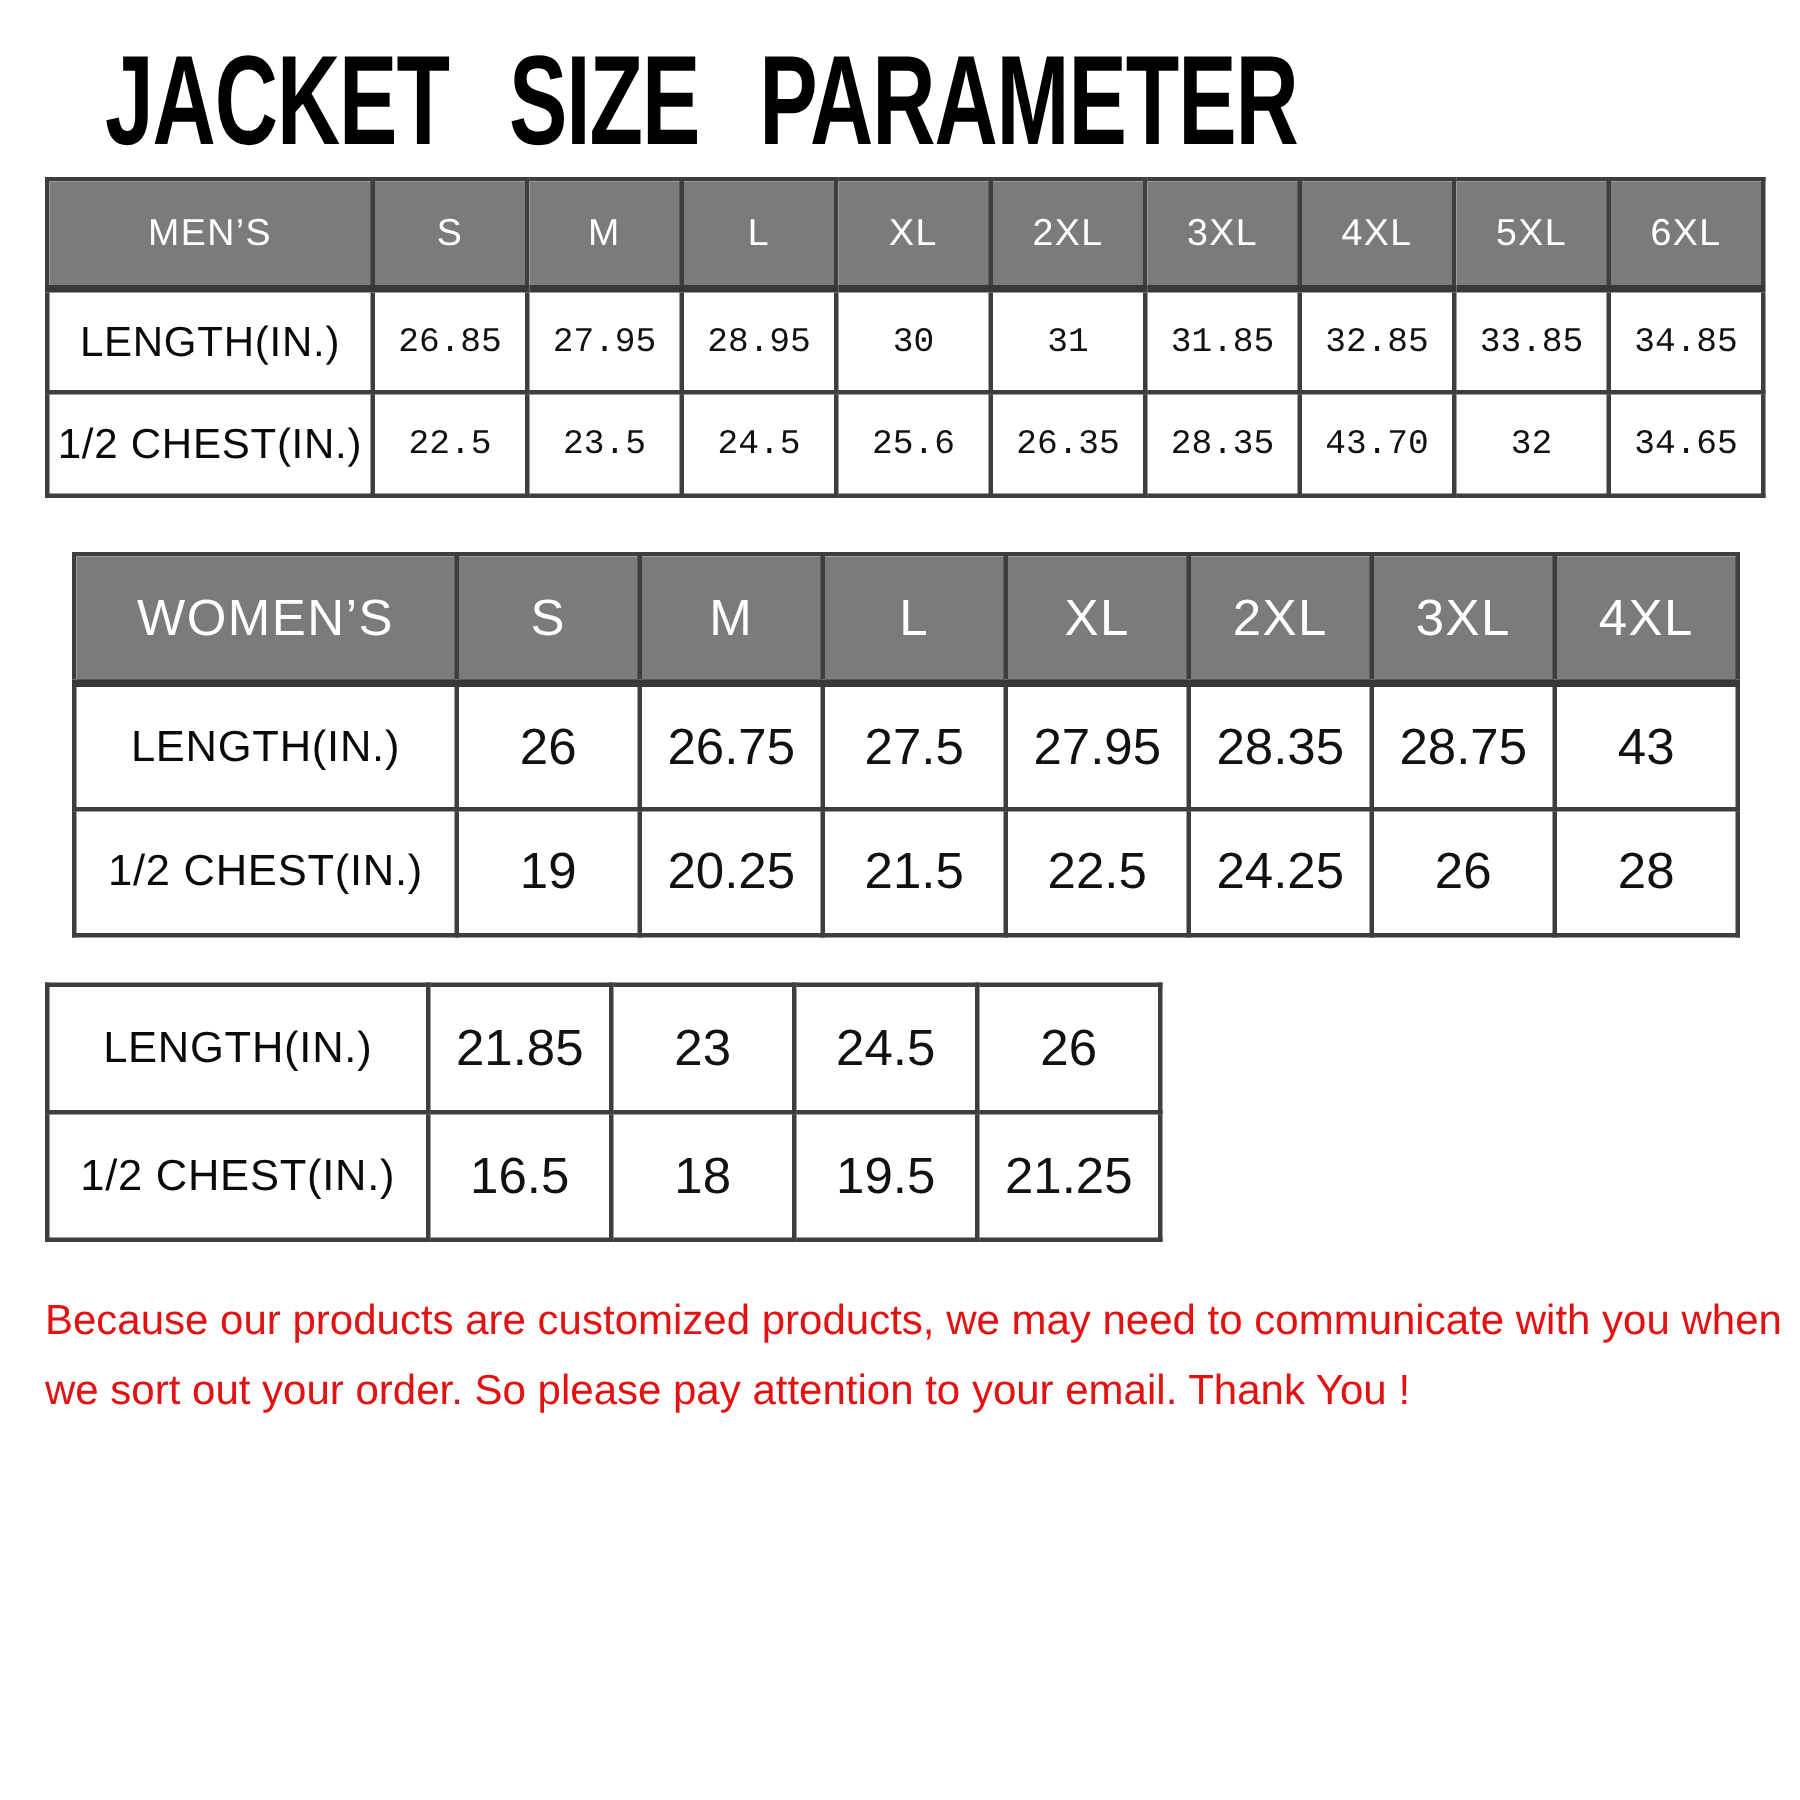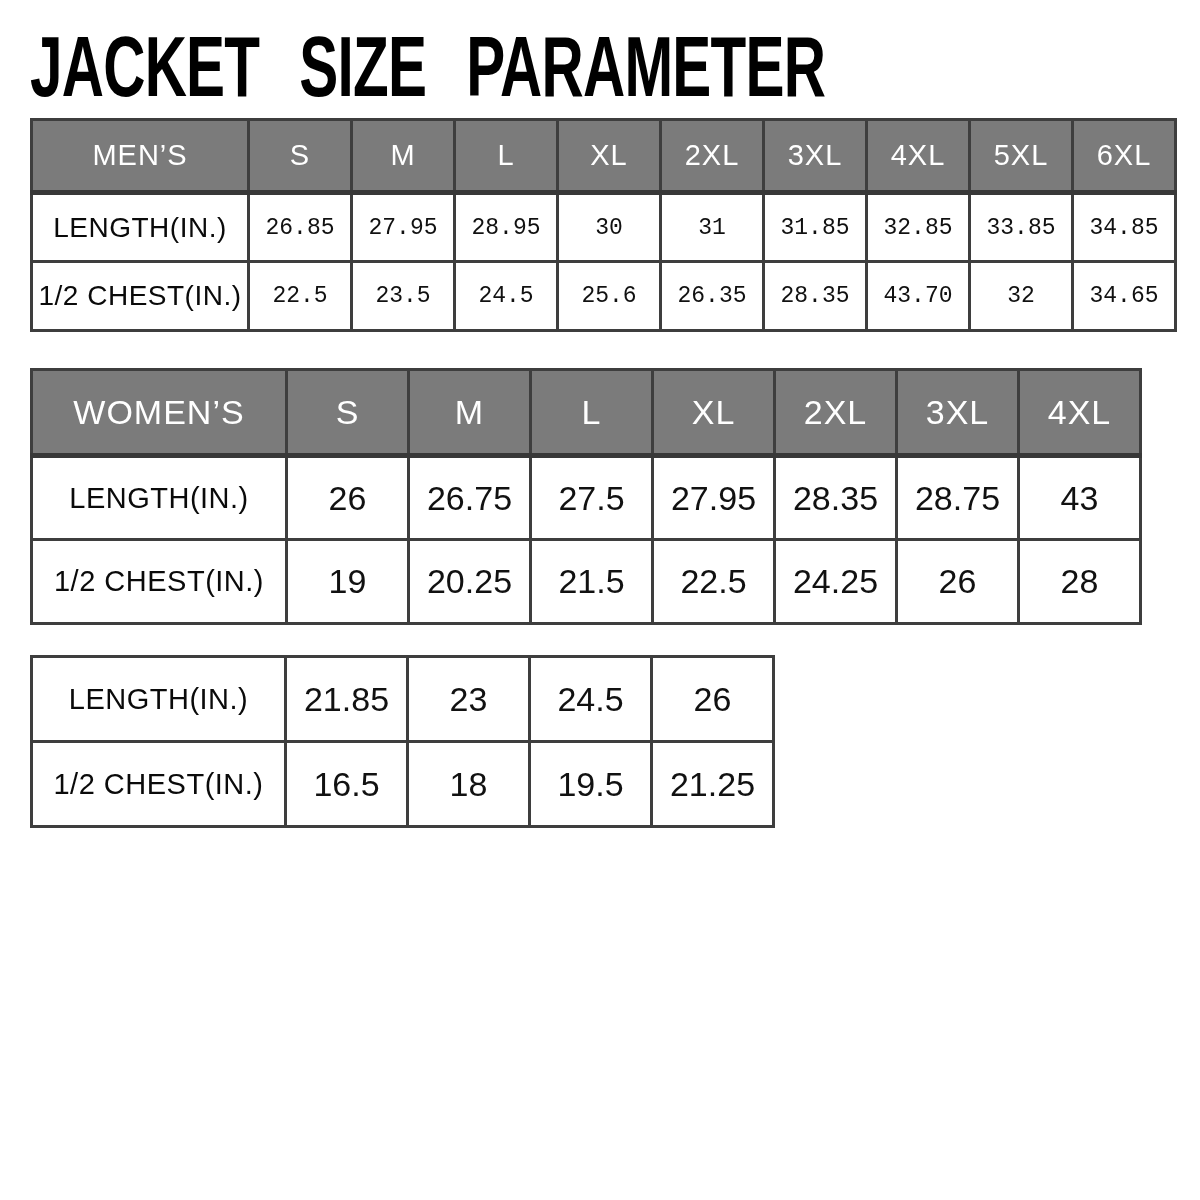--- a/index.html
+++ b/index.html
@@ -4,21 +4,21 @@
 <style>
   html,body{margin:0;padding:0;background:#ffffff;}
   body{
     width:1200px;height:1200px;overflow:hidden;
     font-family:"Liberation Sans", sans-serif;
     color:#000;
   }
   .container{padding:22px 0 0 30px;width:1170px;}
 
   
-  .title-wrap{height:80px;margin:4px 0 0 0;}
+  .title-wrap{height:80px;margin:4px 0 0 0;text-align:center;}
   .title{
     display:inline-block;
     font-size:80px;font-weight:700;line-height:80px;
     letter-spacing:-1px;word-spacing:0.42em;white-space:nowrap;
     transform:scale(0.73,1.06);transform-origin:0 20%;
     color:#000;
   }
 
   
   .note{
@@ -37,26 +37,26 @@
   }
   td.rowlabel{font-size:29px;color:#0a0a0a;letter-spacing:0.5px;}
   td.val{font-size:34px;color:#111;}
 
   
   .t-mens{width:1144px;margin-top:12px;}
   .t-mens col.c0{width:217px;}
   .t-mens col.c{width:103px;}
   .t-mens tr.hdr{height:73px;}
   .t-mens tr.data{height:69px;}
-  .t-mens th{font-size:29px;}
+  .t-mens th{font-size:25px;}
   .t-mens td.val{font-size:23px;font-family:Liberation Mono, monospace;}
   .t-mens td.rowlabel{font-size:28px;}
 
   
-  .t-womens{width:1109px;margin-top:36px;}
+  .t-womens{width:1109px;margin-top:36px;margin-left:18px;}
   .t-womens col.c0{width:255px;}
   .t-womens col.c{width:122px;}
   .t-womens tr.hdr{height:86px;}
   .t-womens tr.data{height:84px;}
   .t-womens th{font-size:34px;}
 
   
   .t-youth{width:742px;margin-top:30px;}
   .t-youth col.c0{width:254px;}
   .t-youth col.c{width:122px;}
@@ -201,14 +201,15 @@
       <tr class="data">
         <td class="rowlabel">1/2 CHEST(IN.)</td>
         <td class="val">16.5</td>
         <td class="val">18</td>
         <td class="val">19.5</td>
         <td class="val">21.25</td>
       </tr>
     </tbody>
   </table>
 
+  <div class="footer-para">Because our products are customized products, we may need to communicate with you when we sort out your order. So please pay attention to your email. Thank You !</div>
 
 </div>
 
 </body></html>

